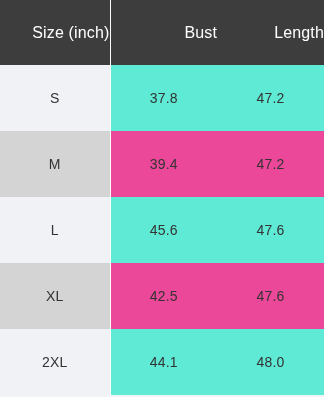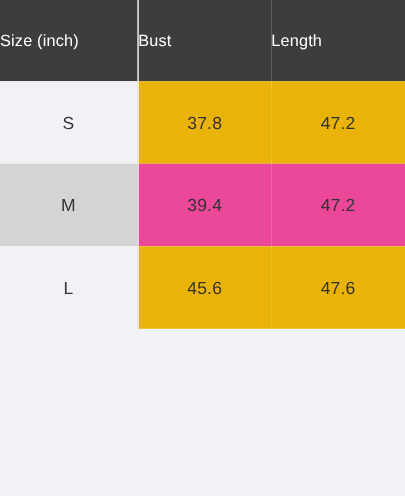--- a/index.html
+++ b/index.html
@@ -27,23 +27,23 @@
   col.col-bust   { width: 107px; }
   col.col-length { width: 107px; }
 
   
   thead tr {
     height: 65px;
   }
   thead th {
     background: #3d3d3d;
     color: #ffffff;
-    font-size: 13px;
+    font-size: 16px;
     font-weight: normal;
-    text-align: left;
+    text-align: right;
     vertical-align: middle;
     padding: 0;
     letter-spacing: 0.15px;
   }
   thead th.divider-right {
     border-right: 1.5px solid #fdfdfd;
   }
 
   
   tbody tr {
@@ -54,21 +54,21 @@
     color: #333333;
     text-align: center;
     vertical-align: middle;
     padding: 0;
     letter-spacing: 0.15px;
   }
   tbody td.divider-right {
     border-right: 1.5px solid #fdfdfd;
   }
 
-  tbody tr.row-light td { background: #eab308; }
+  tbody tr.row-light td { background: #5eead4; }
   tbody tr.row-dark  td { background: #ec4899; }
 
   
   tbody tr.row-dark td.cell-size { background: #d4d4d4; }
   tbody tr.row-light td.cell-size { background: #f1f2f6; }
 </style>
 </head>
 <body>
 
 <table id="size-chart">
@@ -98,15 +98,25 @@
       <td>39.4</td>
       <td>47.2</td>
     </tr>
 
     <tr class="row-light">
       <td class="cell-size divider-right">L</td>
       <td>45.6</td>
       <td>47.6</td>
     </tr>
 
+    <tr class="row-dark">
+      <td class="cell-size divider-right">XL</td>
+      <td>42.5</td>
+      <td>47.6</td>
+    </tr>
 
+    <tr class="row-light">
+      <td class="cell-size divider-right">2XL</td>
+      <td>44.1</td>
+      <td>48.0</td>
+    </tr>
   </tbody>
 </table>
 
 </body></html>

